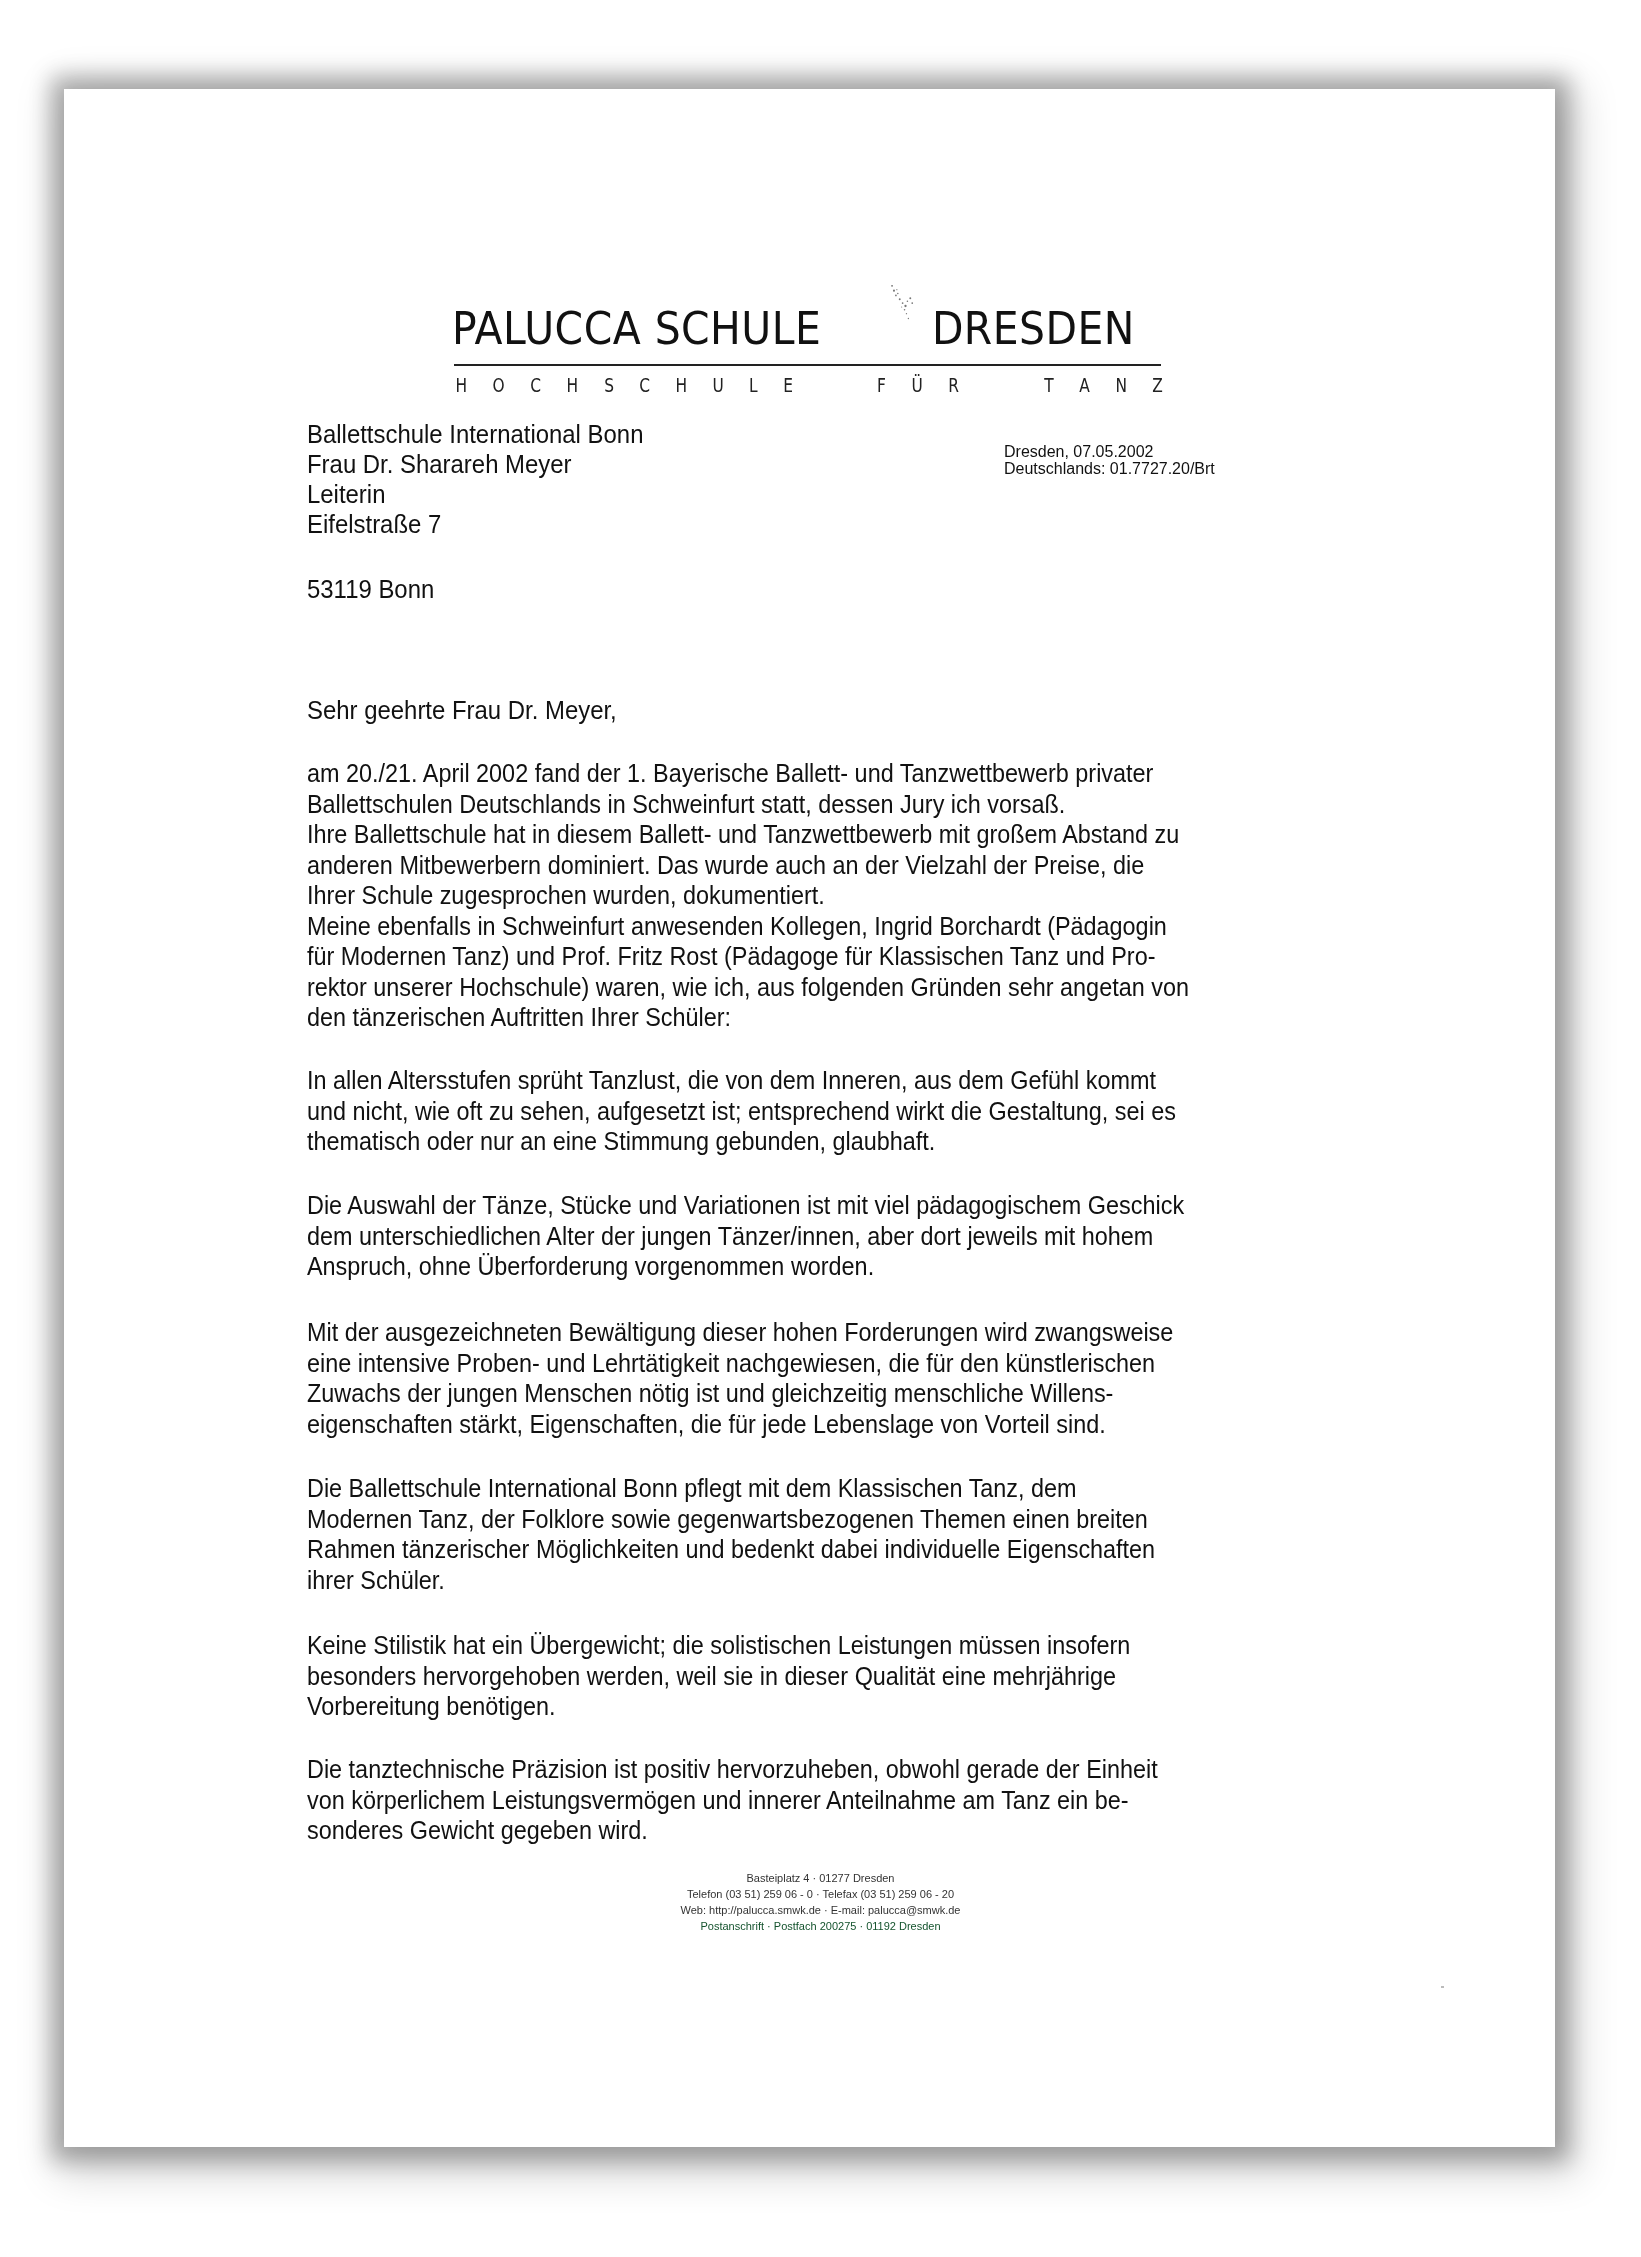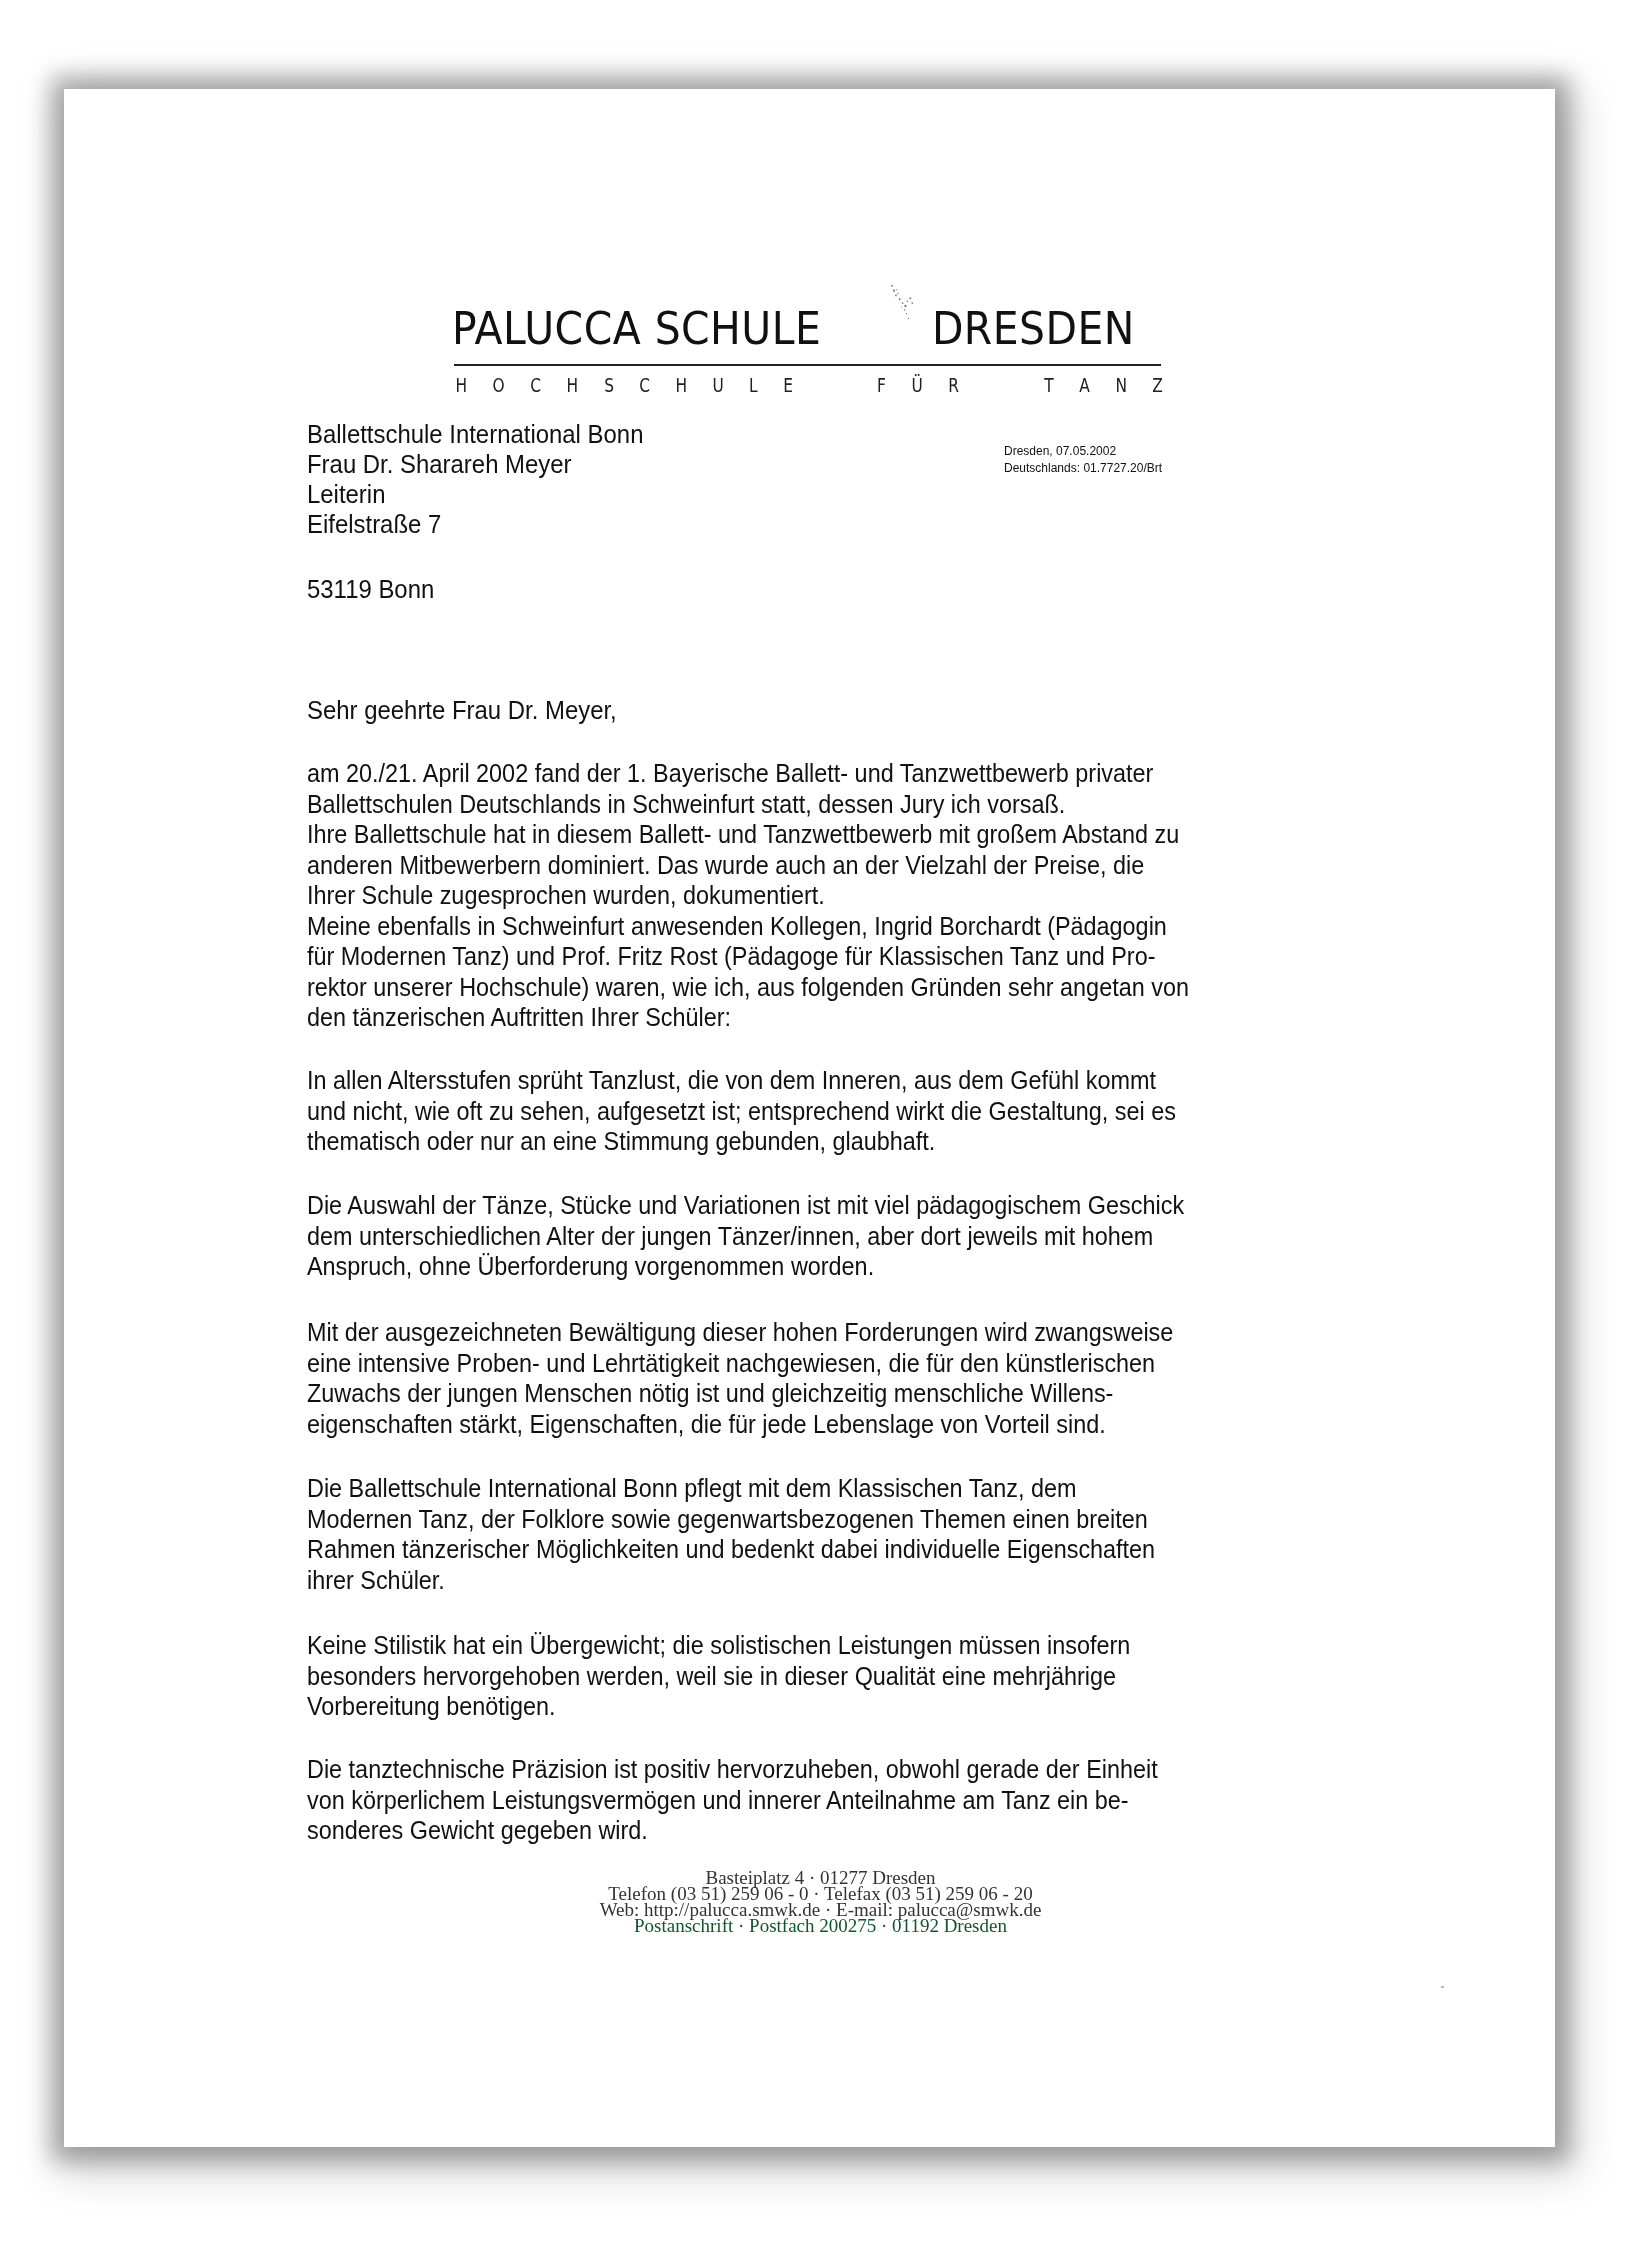--- a/index.html
+++ b/index.html
@@ -38,36 +38,36 @@
     font-size: 26px; line-height: 30px; color: #111;
     transform: scaleX(0.92); transform-origin: left top;
   }
   .addr div { white-space: nowrap; }
   .zip {
     position: absolute; left: 307px; top: 574px; font-size: 26px; color: #111;
     transform: scaleX(0.92); transform-origin: left top;
   }
   .meta {
     position: absolute; left: 1004px; top: 443px;
-    font-size: 12px; line-height: 17.4px; color: #111;
+    font-size: 16px; line-height: 17.4px; color: #111;
   }
   .salutation {
     position: absolute; left: 307px; top: 695px; font-size: 26px; color: #111;
     transform: scaleX(0.92); transform-origin: left top; white-space: nowrap;
   }
   .body-text {
     position: absolute; left: 307px; width: 1120px;
     font-size: 26px; line-height: 30.5px; color: #111;
     transform: scaleX(0.9); transform-origin: left top;
   }
   .body-text div { white-space: nowrap; }
   .footer {
     position: absolute; left: 579px; top: 1870px; width: 483px;
-    text-align: center; font-family: Liberation Serif, serif;
-    font-size: 19px; line-height: 16px; color: #333;
+    text-align: center; font-family: Liberation Sans, sans-serif;
+    font-size: 11px; line-height: 16px; color: #333;
   }
   .footer div { white-space: nowrap; }
   .footer .dim { color: #14532d; }
   .speck { position: absolute; left: 1441px; top: 1986px; width: 2.9px; height: 1.9px; background: #bbb; }
 </style>
 </head>
 <body>
 
 <div class="page"></div>
 

